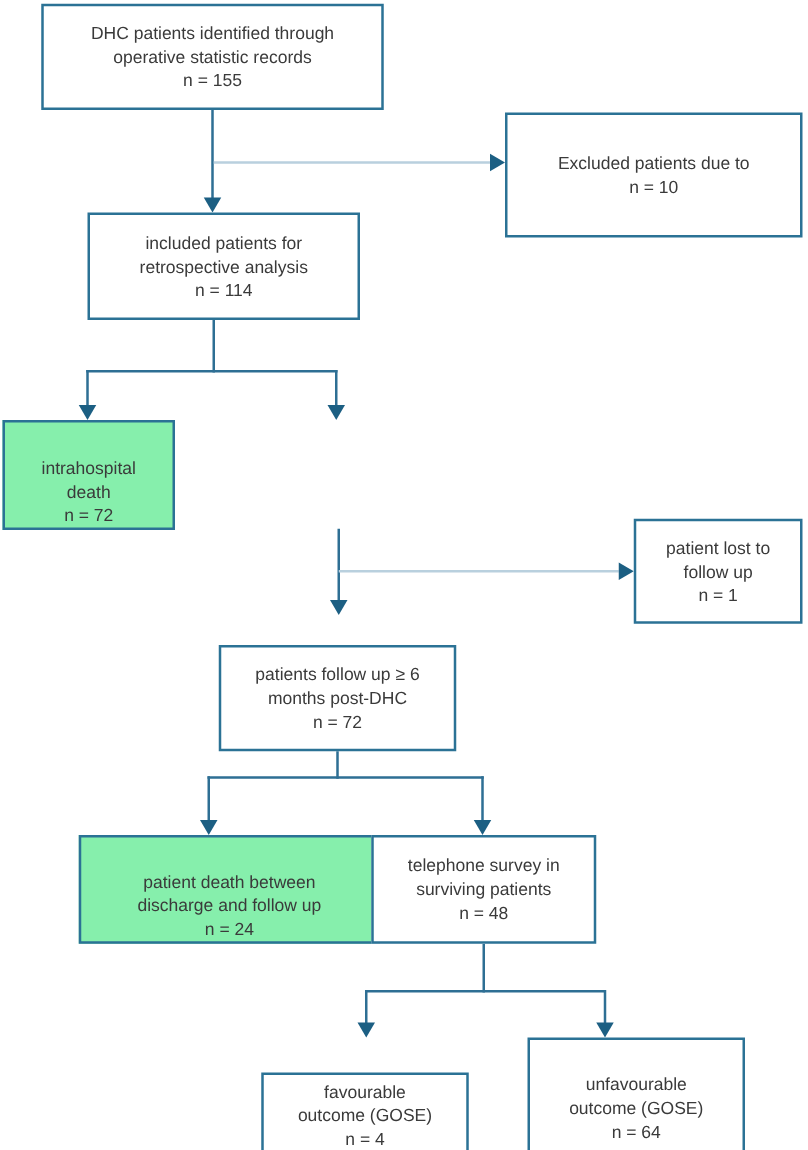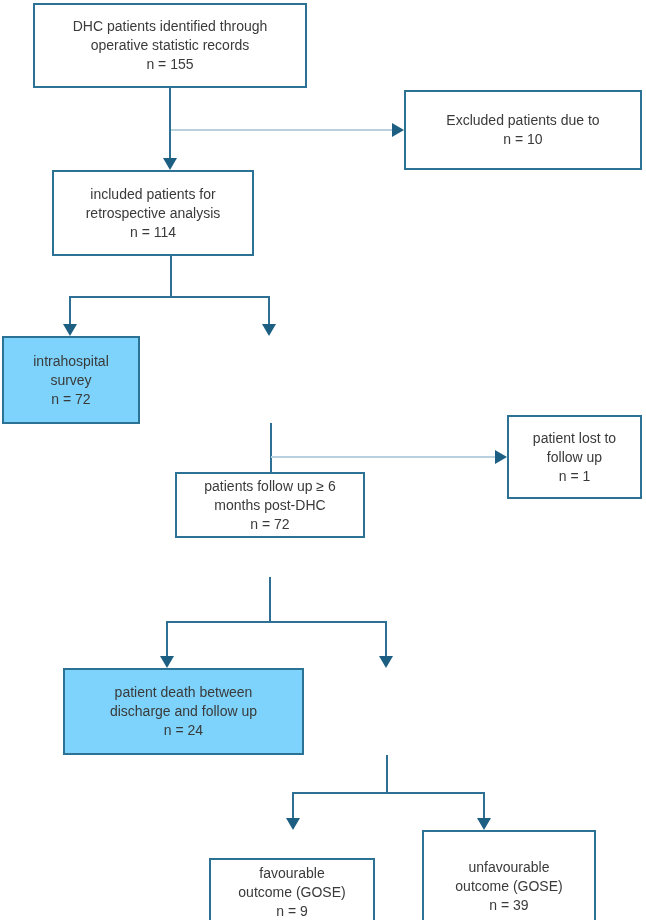--- a/index.html
+++ b/index.html
@@ -23,21 +23,22 @@
     color: #3a3a3a;
     display: flex;
     flex-direction: column;
     align-items: center;
     justify-content: center;
     text-align: center;
     font-size: 14px;
     line-height: 19px;
   }
   .box.gray {
-    background: #7dd3fc;
+    background: #86efac;
+    justify-content: flex-end;
   }
   .box span {
     display: block;
     white-space: nowrap;
   }
   .vline {
     position: absolute;
     width: 2px;
     background: #2e6f94;
   }
@@ -103,62 +104,67 @@
   <div class="arrow-down" style="left:286px;top:818px"></div>
   <div class="vline" style="left:483px;top:792px;height:28px"></div>
   <div class="arrow-down" style="left:477px;top:818px"></div>
 
   <div class="box" style="left:33px;top:3px;width:274px;height:85px">
     <span>DHC patients identified through</span>
     <span>operative statistic records</span>
     <span>n = 155</span>
   </div>
 
-  <div class="box" style="left:404px;top:90px;width:238px;height:80px">
+  <div class="box" style="left:404px;top:90px;width:238px;height:100px">
     <span>Excluded patients due to</span>
     <span>n = 10</span>
   </div>
 
-  <div class="box" style="left:52px;top:170px;width:202px;height:86px">
+  <div class="box" style="left:70px;top:170px;width:218px;height:86px">
     <span>included patients for</span>
     <span>retrospective analysis</span>
     <span>n = 114</span>
   </div>
 
   <div class="box gray" style="left:2px;top:336px;width:138px;height:88px">
     <span>intrahospital</span>
-    <span>survey</span>
+    <span>death</span>
     <span>n = 72</span>
   </div>
 
 
   <div class="box" style="left:507px;top:415px;width:135px;height:84px">
     <span>patient lost to</span>
     <span>follow up</span>
     <span>n = 1</span>
   </div>
 
-  <div class="box" style="left:175px;top:472px;width:190px;height:66px">
+  <div class="box" style="left:175px;top:516px;width:190px;height:85px">
     <span>patients follow up ≥ 6</span>
     <span>months post-DHC</span>
     <span>n = 72</span>
   </div>
 
   <div class="box gray" style="left:63px;top:668px;width:241px;height:87px">
     <span>patient death between</span>
     <span>discharge and follow up</span>
     <span>n = 24</span>
   </div>
 
+  <div class="box" style="left:297px;top:668px;width:180px;height:87px">
+    <span>telephone survey in</span>
+    <span>surviving patients</span>
+    <span>n = 48</span>
+  </div>
 
   <div class="box" style="left:209px;top:858px;width:166px;height:68px">
     <span>favourable</span>
     <span>outcome (GOSE)</span>
-    <span>n = 9</span>
+    <span>n = 4</span>
   </div>
 
   <div class="box" style="left:422px;top:830px;width:174px;height:112px">
     <span>unfavourable</span>
     <span>outcome (GOSE)</span>
-    <span>n = 39</span>
+    <span>n = 64</span>
   </div>
 
 </div>
 
 </body></html>

